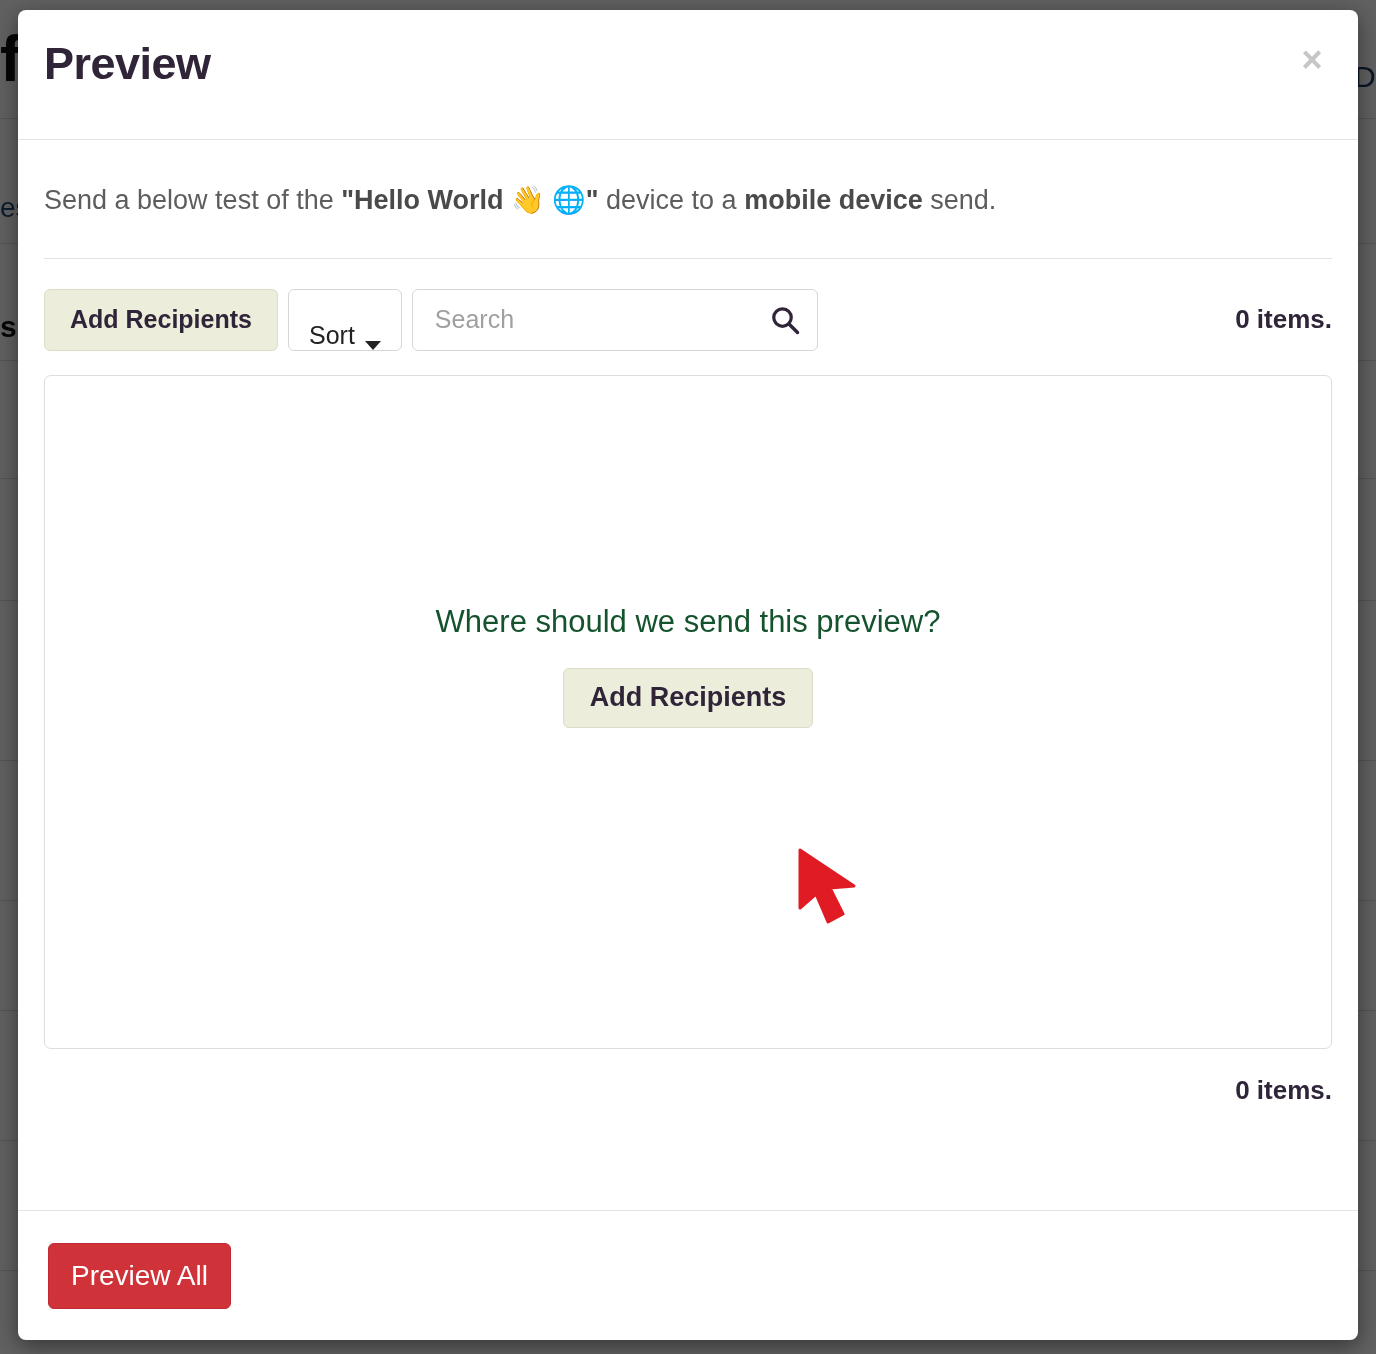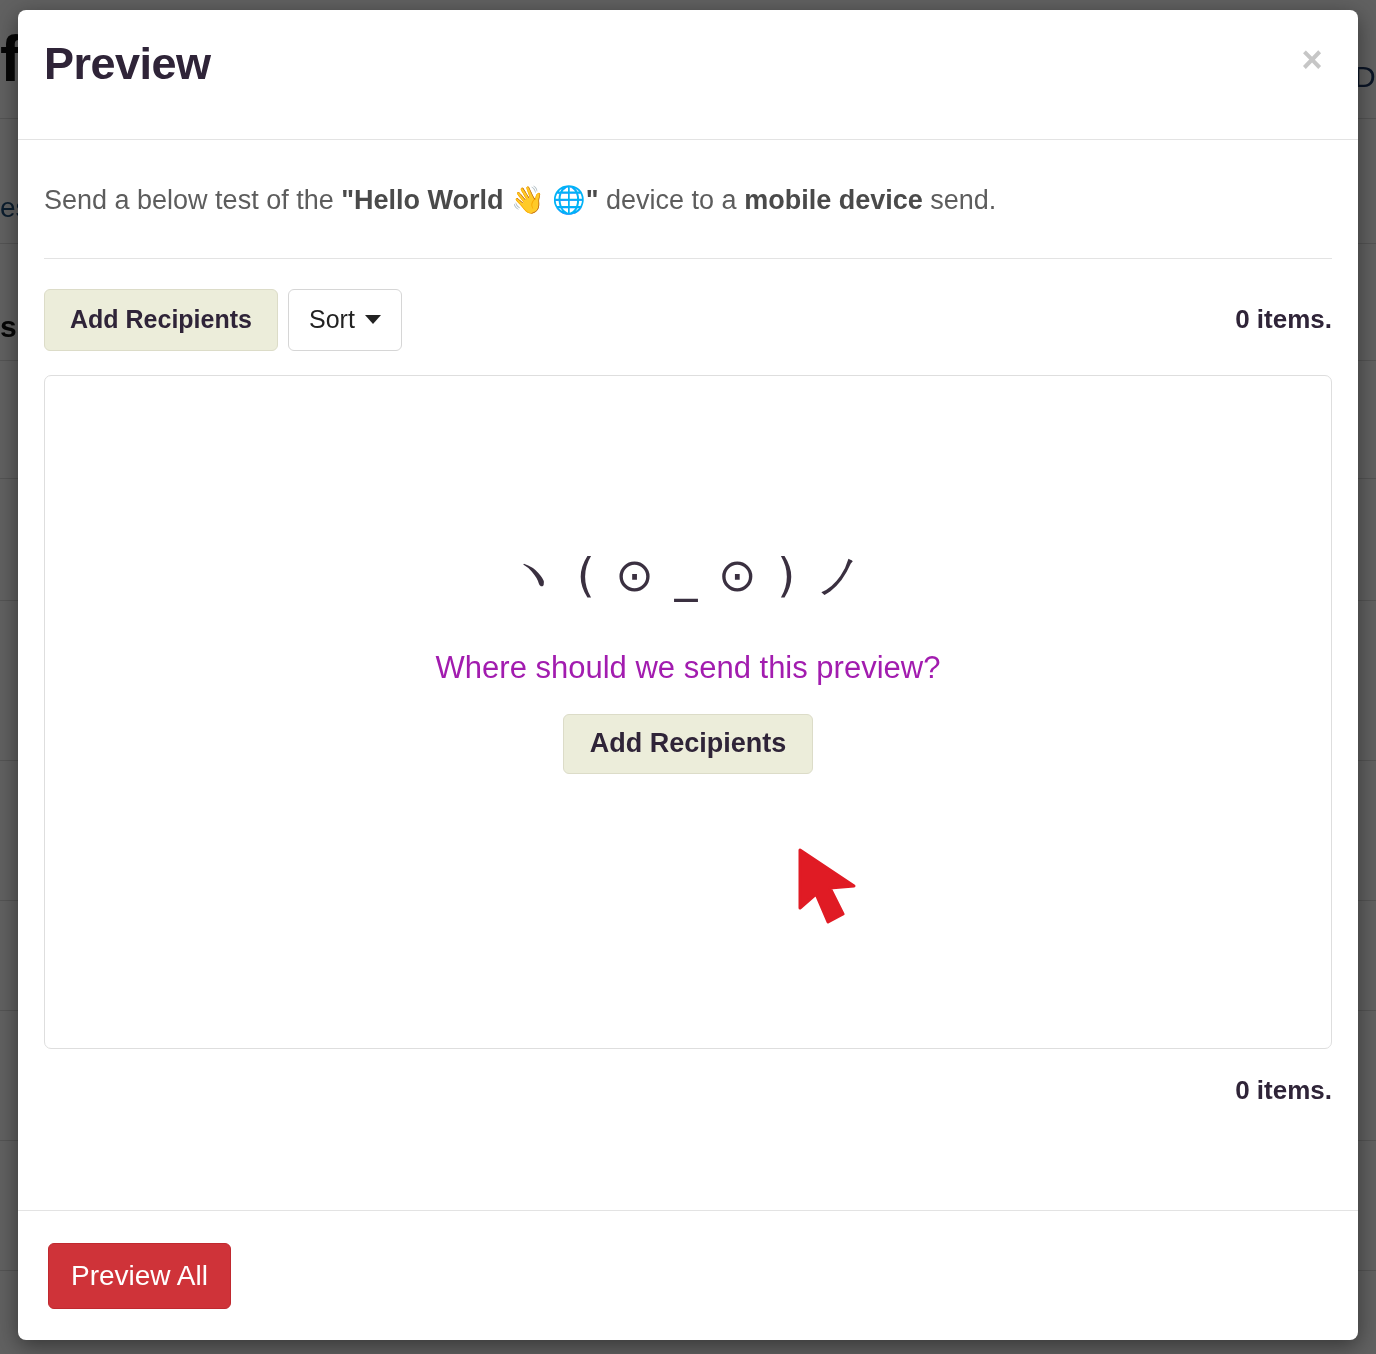--- a/index.html
+++ b/index.html
@@ -135,20 +135,21 @@
     padding: 0 25px;
   }
   .btn-sort {
     background: #ffffff;
     border: 1px solid #d6d6d6;
     color: #222222;
     height: 62px;
     padding: 0 20px;
     font-weight: normal;
     gap: 10px;
+    align-items: flex-end;
   }
   .caret {
     width: 0; height: 0;
     border-left: 8px solid transparent;
     border-right: 8px solid transparent;
     border-top: 9px solid #222222;
     display: inline-block;
   }
   .search-wrap {
     position: relative;
@@ -201,21 +202,21 @@
   .kaomoji {
     font-size: 46px;
     color: #3a3040;
     letter-spacing: 3px;
     line-height: 1;
     font-family: "DejaVu Sans", sans-serif;
   }
   .empty-text {
     margin-top: 52px;
     font-size: 31px;
-    color: #a21caf;
+    color: #14532d;
   }
   .empty-btn-row {
     margin-top: 28px;
   }
   .btn-recipients-lg {
     background: #ecedda;
     border: 1px solid #dcdcc8;
     color: #2f2438;
     font-weight: bold;
     font-size: 27px;
@@ -319,27 +320,33 @@
     <div class="body-divider"></div>
 
     <div class="toolbar">
       <button class="btn btn-recipients">Add Recipients</button>
 
       <button class="btn btn-sort">
         <span>Sort</span>
         <span class="caret"></span>
       </button>
 
+      <div class="search-wrap">
+        <input class="search-input" type="text" placeholder="Search" style="">
+        <svg class="search-icon" viewBox="0 0 24 24" fill="none">
+          <circle cx="10" cy="10" r="7" stroke="#2f2438" stroke-width="2.6"></circle>
+          <line x1="15.2" y1="15.2" x2="22" y2="22" stroke="#2f2438" stroke-width="2.8" stroke-linecap="round"></line>
+        </svg>
+      </div>
 
       <div class="items-count">0 items.</div>
     </div>
 
     <div class="list-box">
       <div class="empty-state">
-        <div class="kaomoji">ヽ ( ⊙ _ ⊙ ) ノ</div>
         <div class="empty-text">Where should we send this preview?</div>
         <div class="empty-btn-row">
           <button class="btn-recipients-lg">Add Recipients</button>
         </div>
       </div>
     </div>
 
     <div class="items-count-bottom">0 items.</div>
   </div>
 

